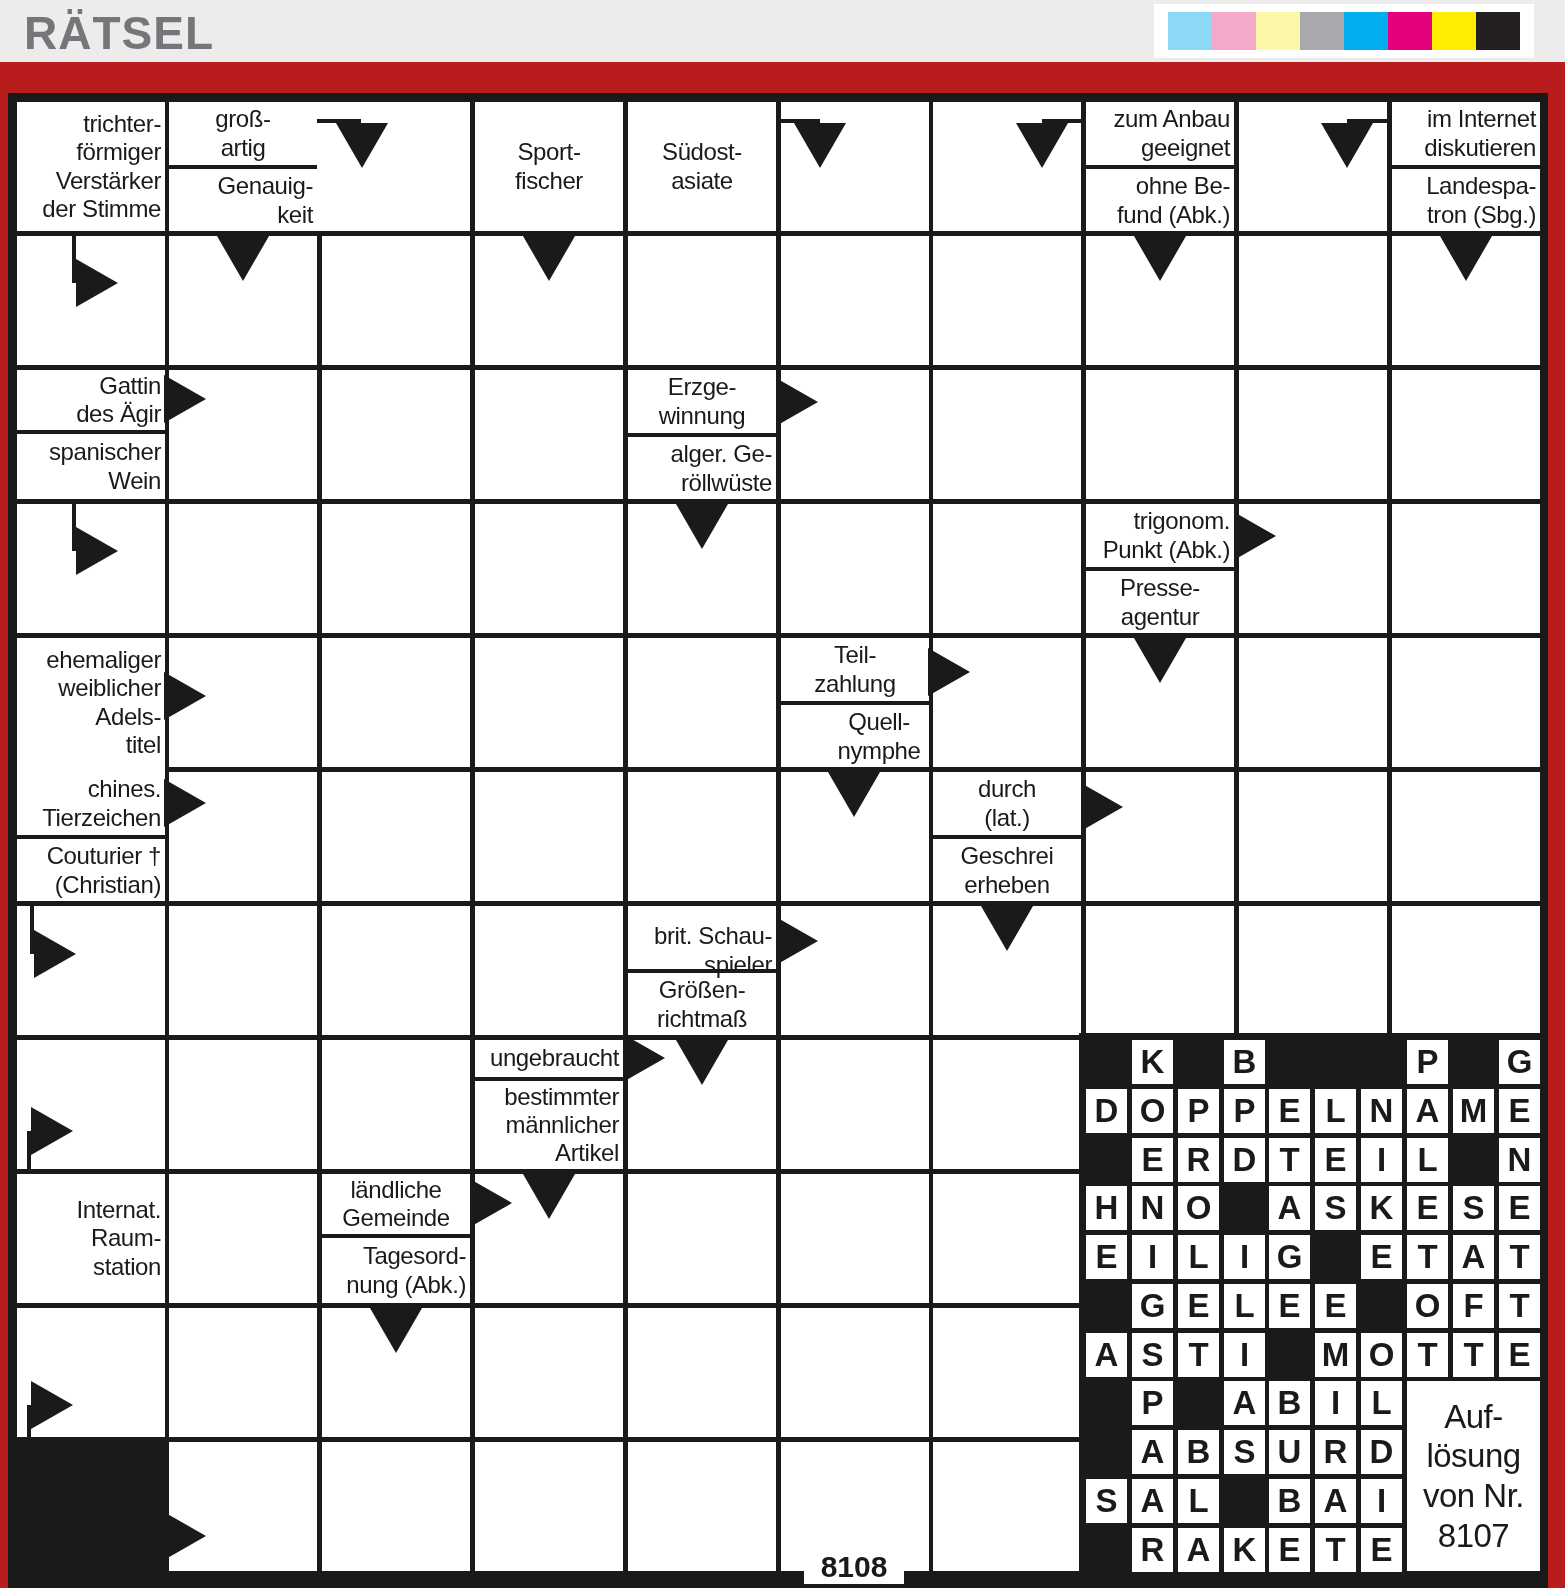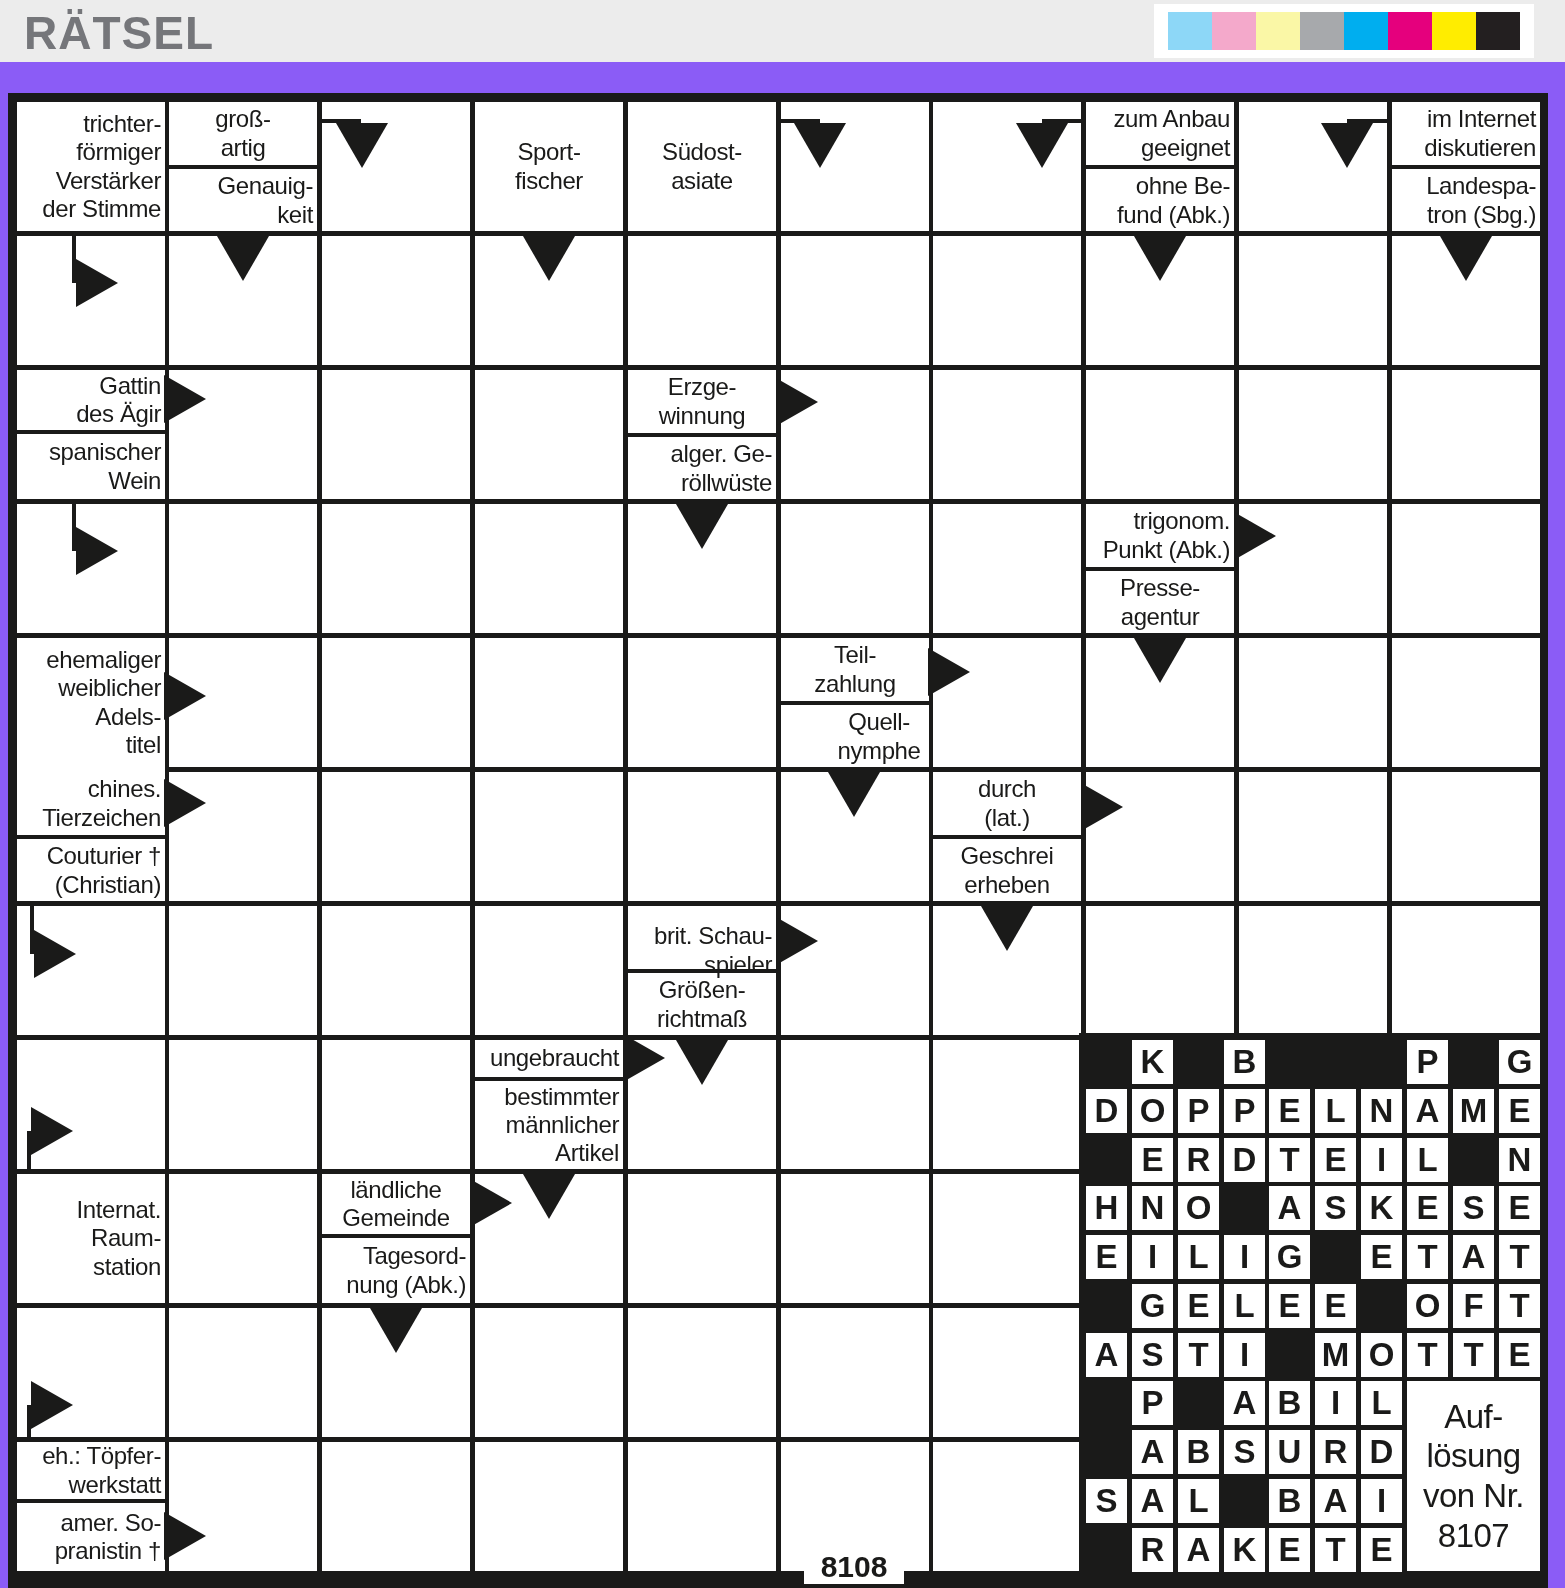--- a/index.html
+++ b/index.html
@@ -1,17 +1,17 @@
 <!DOCTYPE html>
 <html><head>
 <meta charset="utf-8">
 <style>
   html,body{margin:0;padding:0;background:#ffffff;}
   body{font-family:"Liberation Sans","DejaVu Sans",sans-serif;}
-  #stage{position:relative;width:1565px;height:1588px;background:#8b5cf6;overflow:hidden;}
+  #stage{position:relative;width:1565px;height:1588px;background:#b91c1c;overflow:hidden;}
   #header-bar{position:absolute;left:0;top:0;width:1565px;height:62px;background:#ececec;}
   #page-title{position:absolute;left:24px;top:6px;font-size:46px;font-weight:700;letter-spacing:1px;color:#75767a;}
   #color-bar{position:absolute;left:1154px;top:4px;width:380px;height:54px;background:#ffffff;display:flex;align-items:center;justify-content:center;gap:0;}
   #color-bar .swatch{width:44px;height:38px;}
   #grid{position:absolute;left:8px;top:93px;width:1540px;height:1495px;background:#1a1a19;}
   .cell{position:absolute;background:#ffffff;}
   .clue-text{position:absolute;display:flex;flex-direction:column;justify-content:center;
              font-size:24px;line-height:1.17;letter-spacing:-0.4px;color:#1a1a19;}
   .clue-text.left{align-items:flex-end;padding-left:10px;padding-right:4px;text-align:left;}
   .clue-text.center{align-items:center;padding-left:2px;padding-right:2px;text-align:center;}
@@ -45,21 +45,21 @@
     </div>
   <div id="grid">
       <div class="cell" style="left: 9px; top: 9px; width: 148px; height: 129px;">
         <div class="clue-text left" style="left: 0px; top: 0px; width: 134px; height: 129px;">
           <div>trichter-</div>
           <div>förmiger</div>
           <div>Verstärker</div>
           <div>der Stimme</div>
         </div>
       </div>
-      <div class="cell" style="left: 161px; top: 9px; width: 148px; height: 129px;">
+      <div class="cell" style="left: 161px; top: 9px; width: 148px; height: 129px; padding-left: 20px;">
         <div class="clue-text center" style="left: 0px; top: 0px; width: 144px; height: 63px;">
           <div>groß-</div>
           <div>artig</div>
         </div>
         <div class="divider" style="left: 0px; top: 63px; width: 148px; height: 4px;"></div>
         <div class="clue-text left" style="left: 0px; top: 67px; width: 134px; height: 63px;">
           <div>Genauig-</div>
           <div>keit</div>
         </div>
       </div>
@@ -278,31 +278,20 @@
       <div class="cell" style="left: 620px; top: 1081px; width: 148px; height: 129px;"></div>
       <div class="cell" style="left: 773px; top: 1081px; width: 148px; height: 129px;"></div>
       <div class="cell" style="left: 925px; top: 1081px; width: 148px; height: 129px;"></div>
       <div class="cell" style="left: 9px; top: 1215px; width: 148px; height: 129px;"></div>
       <div class="cell" style="left: 161px; top: 1215px; width: 148px; height: 129px;"></div>
       <div class="cell" style="left: 314px; top: 1215px; width: 148px; height: 129px;"></div>
       <div class="cell" style="left: 467px; top: 1215px; width: 148px; height: 129px;"></div>
       <div class="cell" style="left: 620px; top: 1215px; width: 148px; height: 129px;"></div>
       <div class="cell" style="left: 773px; top: 1215px; width: 148px; height: 129px;"></div>
       <div class="cell" style="left: 925px; top: 1215px; width: 148px; height: 129px;"></div>
-      <div class="cell" style="left: 9px; top: 1349px; width: 148px; height: 129px;">
-        <div class="clue-text left" style="left: 0px; top: 0px; width: 134px; height: 57px;">
-          <div>eh.: Töpfer-</div>
-          <div>werkstatt</div>
-        </div>
-        <div class="divider" style="left: 0px; top: 57px; width: 148px; height: 4px;"></div>
-        <div class="clue-text left" style="left: 0px; top: 61px; width: 134px; height: 68px;">
-          <div>amer. So-</div>
-          <div>pranistin †</div>
-        </div>
-      </div>
       <div class="cell" style="left: 161px; top: 1349px; width: 148px; height: 129px;"></div>
       <div class="cell" style="left: 314px; top: 1349px; width: 148px; height: 129px;"></div>
       <div class="cell" style="left: 467px; top: 1349px; width: 148px; height: 129px;"></div>
       <div class="cell" style="left: 620px; top: 1349px; width: 148px; height: 129px;"></div>
       <div class="cell" style="left: 773px; top: 1349px; width: 148px; height: 129px;"></div>
       <div class="cell" style="left: 925px; top: 1349px; width: 148px; height: 129px;"></div>
       <div class="arr-line" style="left: 309px; top: 26px; width: 44px; height: 4px;"></div>
       <div class="tri-down" style="left: 328px; top: 30px;"></div>
       <div class="arr-line" style="left: 768px; top: 26px; width: 44px; height: 4px;"></div>
       <div class="tri-down" style="left: 786px; top: 30px;"></div>

